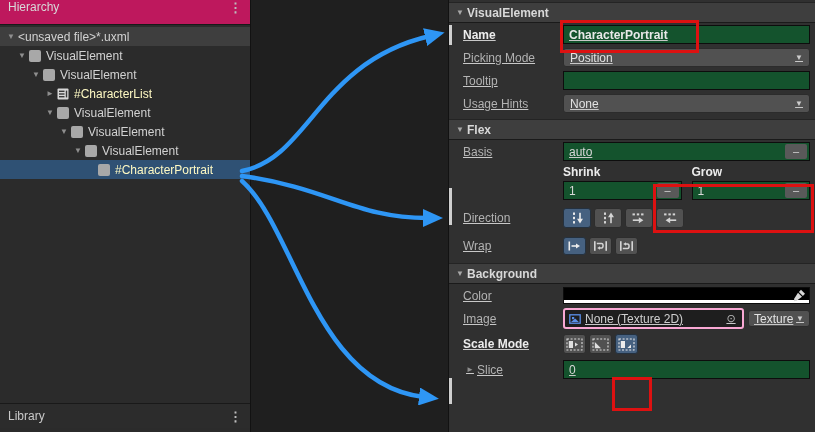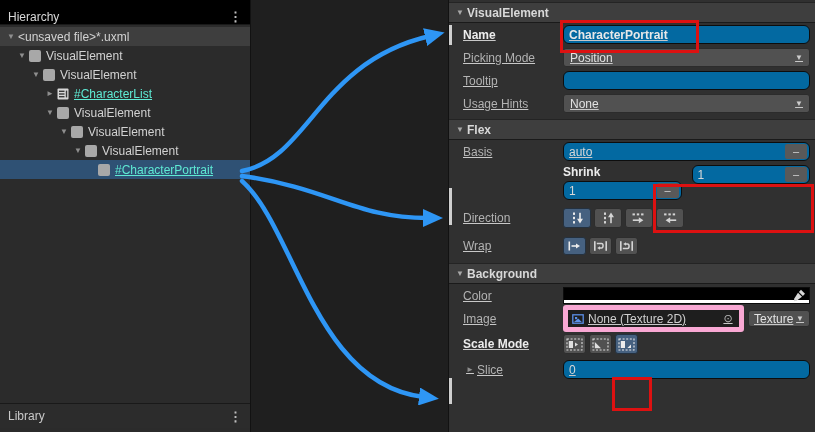--- a/index.html
+++ b/index.html
@@ -4,50 +4,50 @@
 <style>
   html,body{margin:0;padding:0;}
   body{
     width:815px;height:432px;position:relative;overflow:hidden;
     background:#1f1f1f;
     font-family:"Liberation Sans",sans-serif;font-size:12px;color:#c8c8c8;
     -webkit-user-select:none;user-select:none;
   }
   
   .hierarchy{position:absolute;left:0;top:0;width:250px;height:432px;background:#2b2b2b;border-right:1px solid #121212;}
-  .panel-header{height:24px;display:flex;align-items:flex-end;justify-content:space-between;
-    padding:0 8px;background:#000000;border-bottom:1px solid #191919;color:#d8d8d8;}
+  .panel-header{height:24px;display:flex;align-items:flex-start;justify-content:space-between;
+    padding:0 8px;background:#be185d;border-bottom:1px solid #191919;color:#d8d8d8;}
   .kebab{color:#bdbdbd;font-size:13px;font-weight:bold;cursor:pointer;}
   .tree{padding-top:2px;}
   .tree-row{height:19px;display:flex;align-items:center;white-space:nowrap;cursor:pointer;}
   .tree-row.file-row{background:#3e3e3e;}
   .tree-row.selected{background:#2f5174;}
   .tri{width:14px;flex:none;text-align:center;font-size:8px;color:#8e8e8e;line-height:1;}
   .ve-icon{width:12px;height:12px;background:#a8a8a8;border-radius:2px;margin-right:5px;flex:none;}
   .tree-icon{width:12px;height:12px;margin-right:5px;flex:none;display:flex;}
   .tree-label{color:#d2d2d2;}
-  .tree-label.named{color:#5eead4;text-decoration:underline;}
+  .tree-label.named{color:#fef9c3;}
   .library-bar{position:absolute;left:0;bottom:4px;width:100%;height:25px;box-sizing:border-box;
     display:flex;align-items:center;justify-content:space-between;padding:0 8px;
     background:#2c2c2c;border-top:1px solid #191919;color:#c9c9c9;}
   
   .inspector{position:absolute;left:448px;top:0;width:367px;height:432px;box-sizing:border-box;
     background:#303030;border-left:1px solid #121212;padding-top:2px;}
   .section-header{height:19px;background:#3e3e3e;border-top:1px solid #242424;border-bottom:1px solid #1a1a1a;
     display:flex;align-items:center;padding-left:4px;font-weight:bold;color:#d8d8d8;cursor:pointer;}
   .section-header .tri{color:#a8a8a8;}
   .mt4{margin-top:4px;}
   .irow{display:flex;align-items:center;height:23px;padding:0 5px 0 14px;box-sizing:border-box;text-decoration:underline;}
   .irow.h24{height:23px;align-items:center;}
   .irow.tall{height:30px;}
   .irow.h26{height:26px;}
   .irow.h28{height:28px;}
   .ilabel{width:100px;flex:none;color:#b2b2b2;overflow:hidden;}
   .ilabel.bold{color:#ececec;font-weight:bold;}
-  .ifield{flex:1;height:17px;background:#0369a1;border:1px solid #0d0d0d;border-radius:6px;
+  .ifield{flex:1;height:17px;background:#14532d;border:1px solid #0d0d0d;border-radius:0;
     display:flex;align-items:center;padding:0 5px;color:#d8d8d8;position:relative;min-width:0;cursor:text;}
   .ifield .bold{font-weight:bold;color:#e8e8e8;}
   .idropdown{flex:1;height:17px;background:#515151;border:1px solid #2c2c2c;border-radius:3px;
     display:flex;align-items:center;justify-content:space-between;padding:0 6px;color:#e2e2e2;cursor:pointer;}
   .caret{font-size:8px;color:#cccccc;line-height:1;}
   .minus-btn{position:absolute;right:2px;top:1px;bottom:1px;width:22px;background:#595959;border-radius:2px;
     display:flex;align-items:center;justify-content:center;color:#d6d6d6;font-size:11px;line-height:1;cursor:ew-resize;}
   .sg-row{display:flex;gap:10px;height:40px;box-sizing:border-box;padding:2px 5px 0 114px;flex-direction:row;}
   .sg-col{flex:1;display:flex;flex-direction:column;min-width:0;}
   .sg-label{height:16px;color:#ececec;font-weight:bold;}
@@ -56,21 +56,21 @@
   .tbtn{width:28px;height:20px;background:#515151;border:1px solid #2d2d2d;border-radius:3px;
     display:flex;align-items:center;justify-content:center;cursor:pointer;box-sizing:border-box;}
   .tbtn.small{width:23px;height:18px;}
   .tbtn.scale{width:23px;height:20px;}
   .tbtn.selected{background:#466180;border-color:#24313f;}
   .swatch{flex:1;height:15px;border:1px solid #0c0c0c;position:relative;cursor:pointer;min-width:0;}
   .swatch .main{position:absolute;left:0;right:0;top:0;height:12px;background:#000;}
   .swatch .alpha{position:absolute;left:0;right:0;bottom:0;height:3px;background:#fff;}
   .swatch.white .main{background:#fff;height:15px;}
   .dropper{position:absolute;right:3px;top:1px;width:13px;height:13px;display:flex;cursor:pointer;}
-  .obj-field{flex:1;height:17px;background:#1e1e1e;border:5px solid #f9a8d4;border-radius:3px;
+  .obj-field{flex:1;height:17px;background:#1e1e1e;border:2px solid #f9a8d4;border-radius:3px;
     display:flex;align-items:center;padding:0 2px 0 4px;color:#cfcfcf;min-width:0;cursor:pointer;}
   .obj-field .txt{margin-left:4px;white-space:nowrap;overflow:hidden;}
   .picker{margin-left:auto;width:18px;text-align:center;color:#bbbbbb;font-size:11px;line-height:1;cursor:pointer;}
   .texture-btn{width:62px;flex:none;margin-left:4px;height:17px;background:#515151;border:1px solid #2c2c2c;border-radius:3px;
     display:flex;align-items:center;justify-content:space-between;padding:0 5px;color:#e2e2e2;cursor:pointer;box-sizing:border-box;}
   .slice-label{display:flex;align-items:center;}
   
   .arrows{position:absolute;left:0;top:0;pointer-events:none;z-index:7;}
   .redbox{position:absolute;border:3px solid #dd1111;z-index:8;pointer-events:none;}
   .override{position:absolute;left:0;width:3px;background:#cfcfcf;z-index:3;}
@@ -190,20 +190,21 @@
 
   <div class="sg-row">
     <div class="sg-col">
       <div class="sg-label">Shrink</div>
       <div class="ifield">
         <span>1</span>
         <span class="minus-btn">–</span>
       </div>
     </div>
     <div class="sg-col">
+      <div class="sg-label">Grow</div>
       <div class="ifield">
         <span>1</span>
         <span class="minus-btn">–</span>
       </div>
     </div>
   </div>
 
   <div class="irow tall">
     <span class="ilabel">Direction</span>
     <div class="btn-group">

